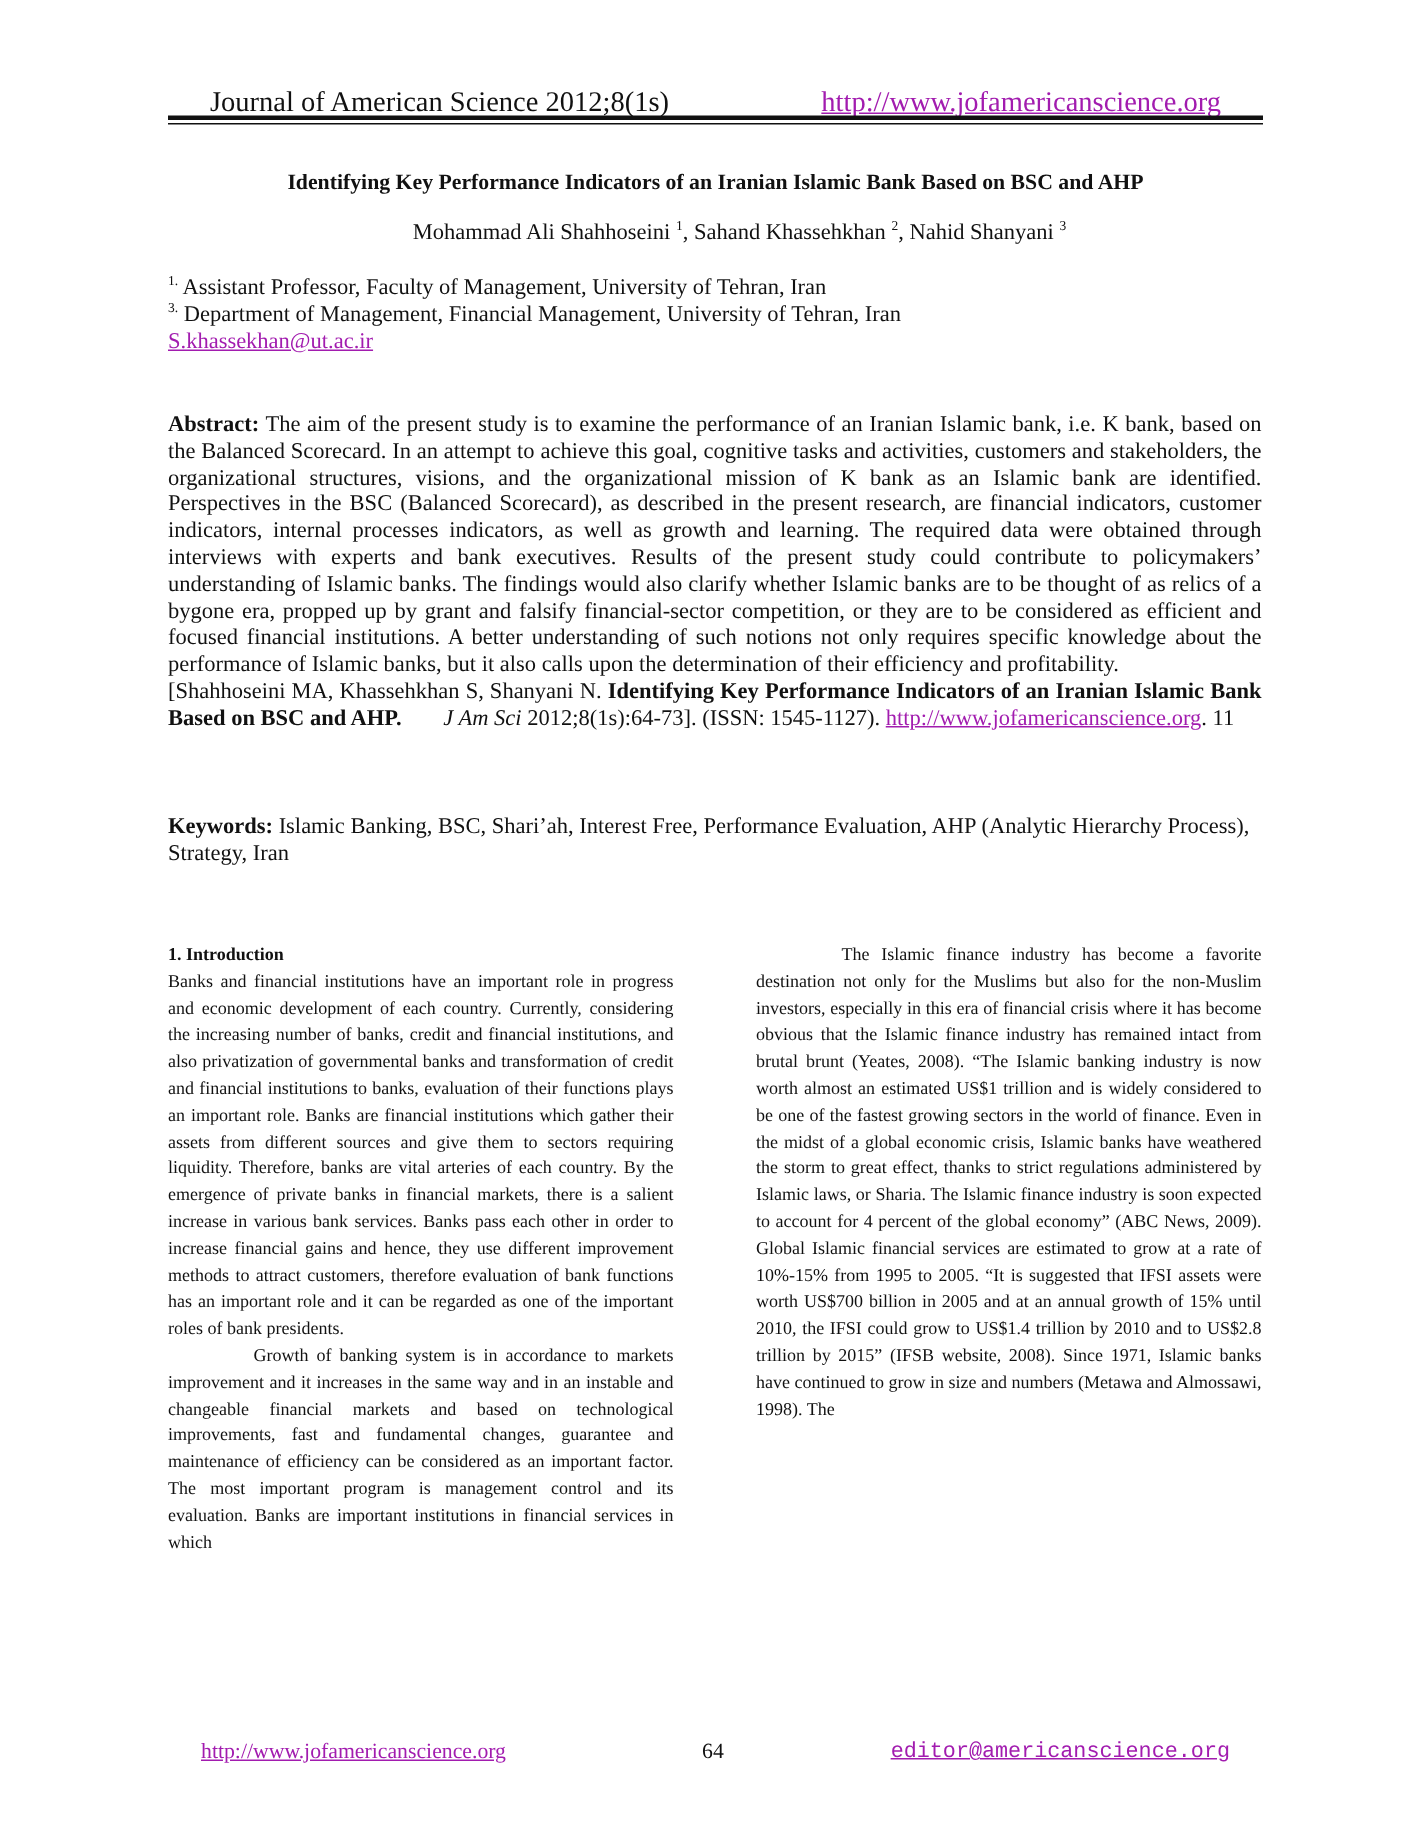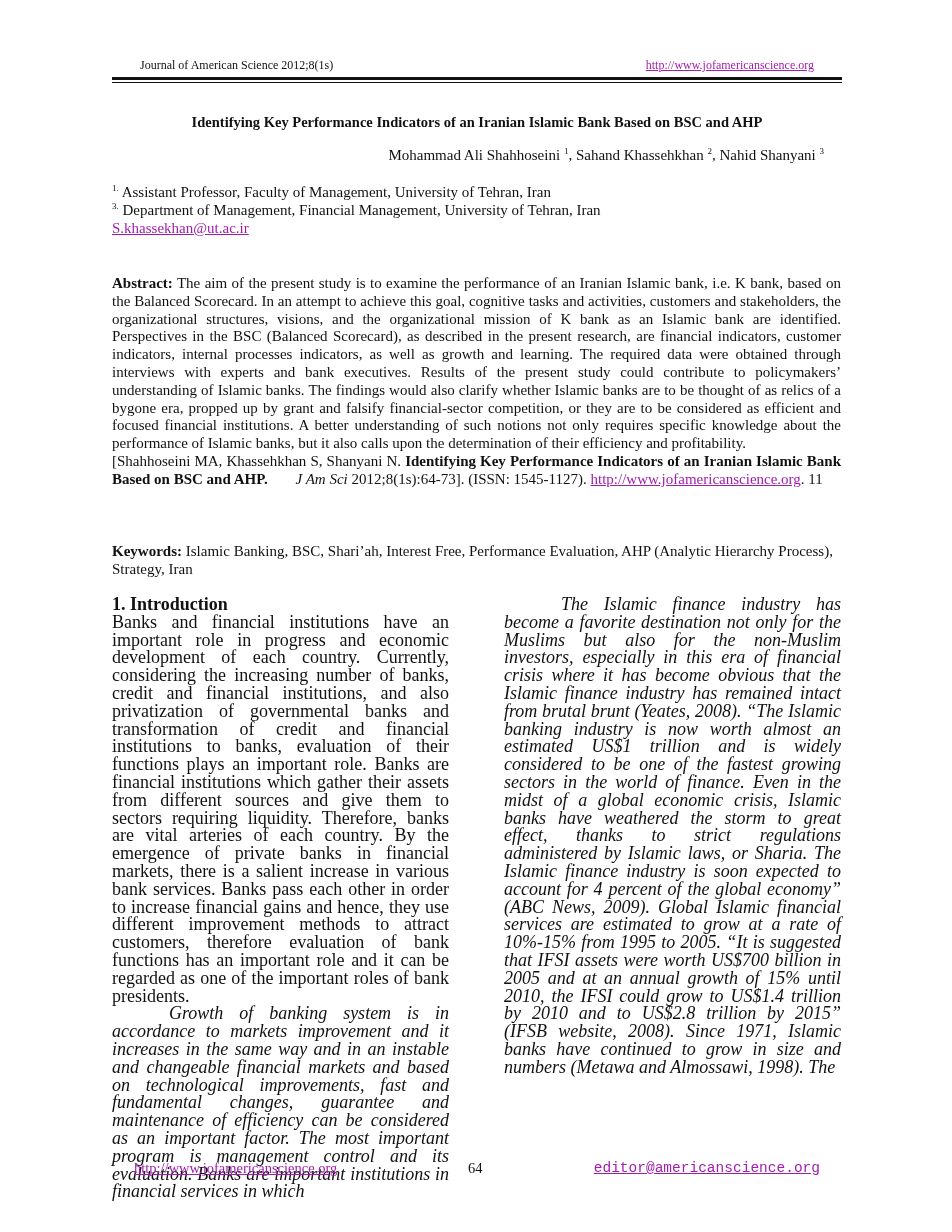--- a/index.html
+++ b/index.html
@@ -1,34 +1,34 @@
 <!DOCTYPE html>
 <html><head>
 <meta charset="utf-8">
 <style>
   html, body { margin: 0; padding: 0; background: #ffffff; }
   body { width: 952px; height: 1232px; position: relative; overflow: hidden;
          font-family: "Liberation Serif", "DejaVu Serif", serif; color: #111; }
   a { color: #a21caf; text-decoration: underline; }
-  .header { position: absolute; left: 112px; top: 58px; width: 730px; height: 20px; font-size: 12px; }
+  .header { position: absolute; left: 112px; top: 58px; width: 730px; height: 20px; font-size: 19px; }
   .header .journal { position: absolute; left: 28px; top: 0; }
   .header .url { position: absolute; right: 28px; top: 0; }
   .rule-thick { position: absolute; left: 112px; top: 77px; width: 730px; height: 3px; background: #111; }
   .rule-thin { position: absolute; left: 112px; top: 82px; width: 730px; height: 1px; background: #111; }
   .title { position: absolute; left: 112px; top: 114px; width: 730px; text-align: center; font-weight: bold; font-size: 14.5px; }
-  .authors { position: absolute; left: 94px; top: 147px; width: 730px; text-align: right; font-size: 15px; }
+  .authors { position: absolute; left: 128px; top: 147px; width: 730px; text-align: center; font-size: 15px; }
   .affils { position: absolute; left: 112px; top: 183px; width: 730px; text-align: left; font-size: 15px; line-height: 18px; }
   sup { font-size: 9px; vertical-align: super; line-height: 0; }
   .abstract { position: absolute; left: 112px; top: 275px; width: 729px; font-size: 15px; line-height: 17.8px; text-align: justify; }
   .keywords { position: absolute; left: 112px; top: 542px; width: 729px; font-size: 15px; line-height: 18px; }
-  .col { position: absolute; top: 596px; font-size: 18px; line-height: 17.8px; text-align: justify; }
+  .col { position: absolute; top: 628px; font-size: 12px; line-height: 17.8px; text-align: justify; }
   .col.left { left: 112px; width: 337px; }
   .col.right { left: 504px; width: 337px; }
   .col p { margin: 0; }
-  .indent { text-indent: 57px; font-style: italic; }
+  .indent { text-indent: 57px; }
   .sec-head { font-weight: bold; }
   .footer { position: absolute; left: 112px; top: 1160px; width: 730px; height: 20px; font-size: 14.5px; }
   .footer .f-url { position: absolute; left: 22px; top: 0; }
   .footer .f-page { position: absolute; left: 356px; top: 0; }
   .footer .f-mail { position: absolute; right: 22px; top: 0; font-family: Liberation Mono, monospace; }
   b { font-weight: bold; }
   i { font-style: italic; margin-left: 24px; }
 </style>
 </head>
 <body>

